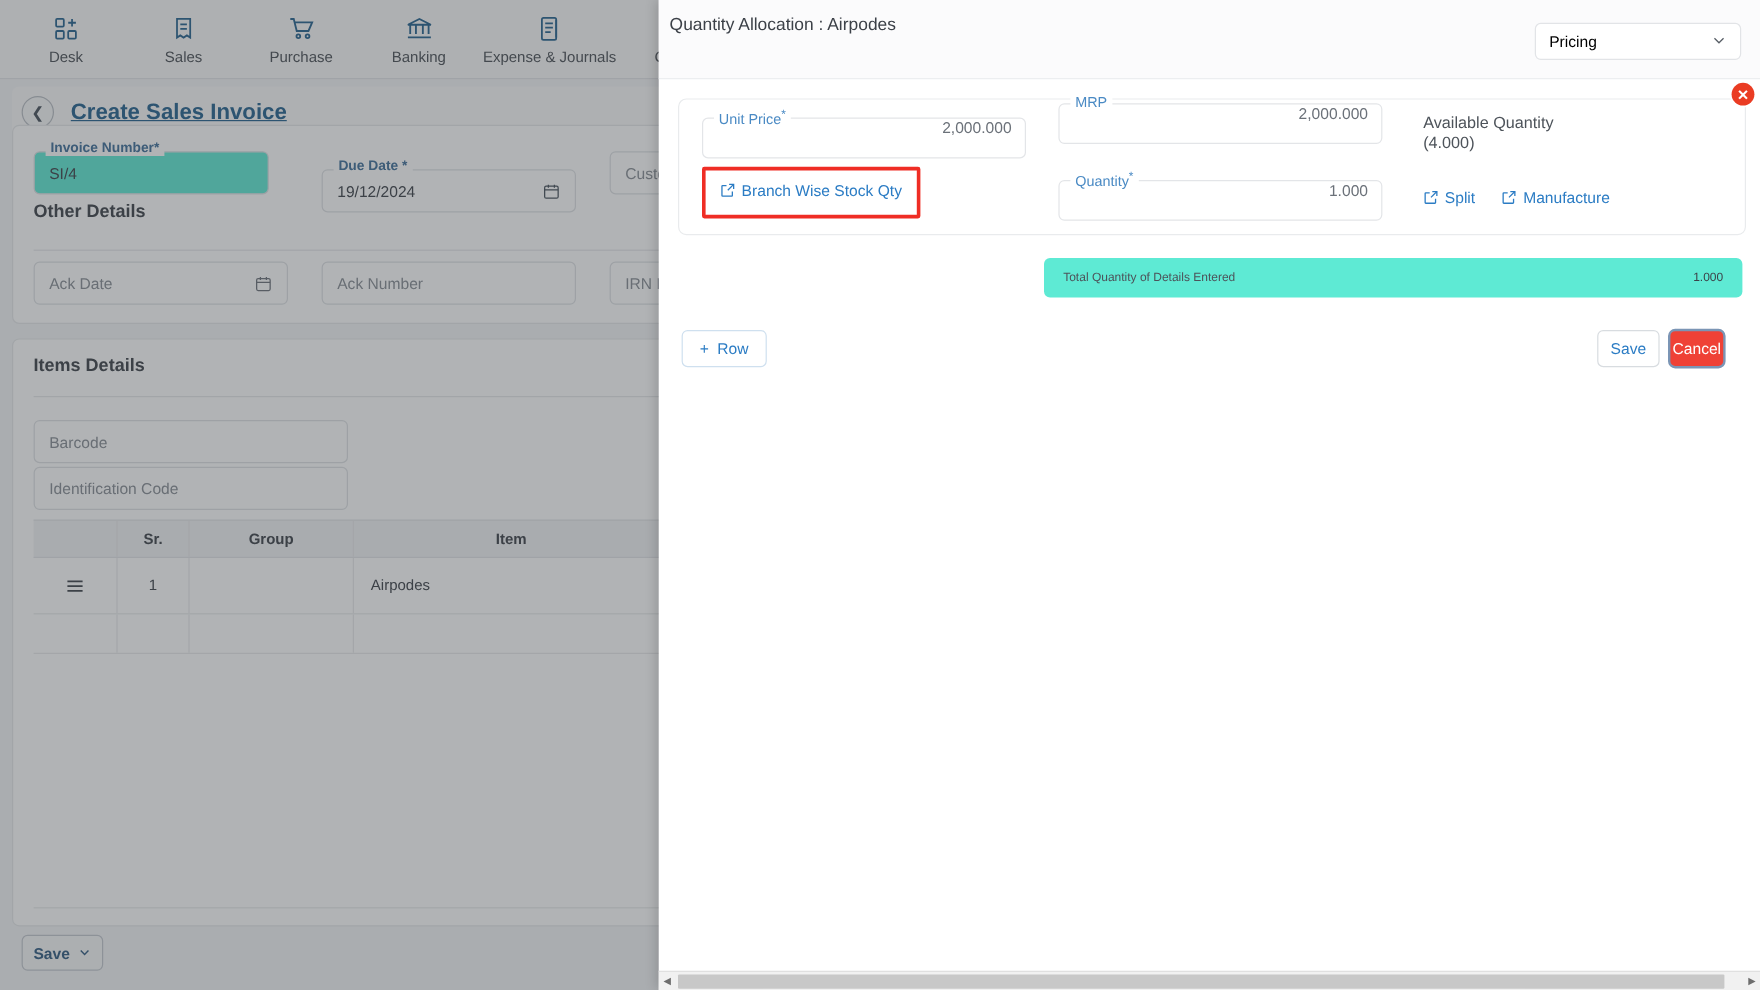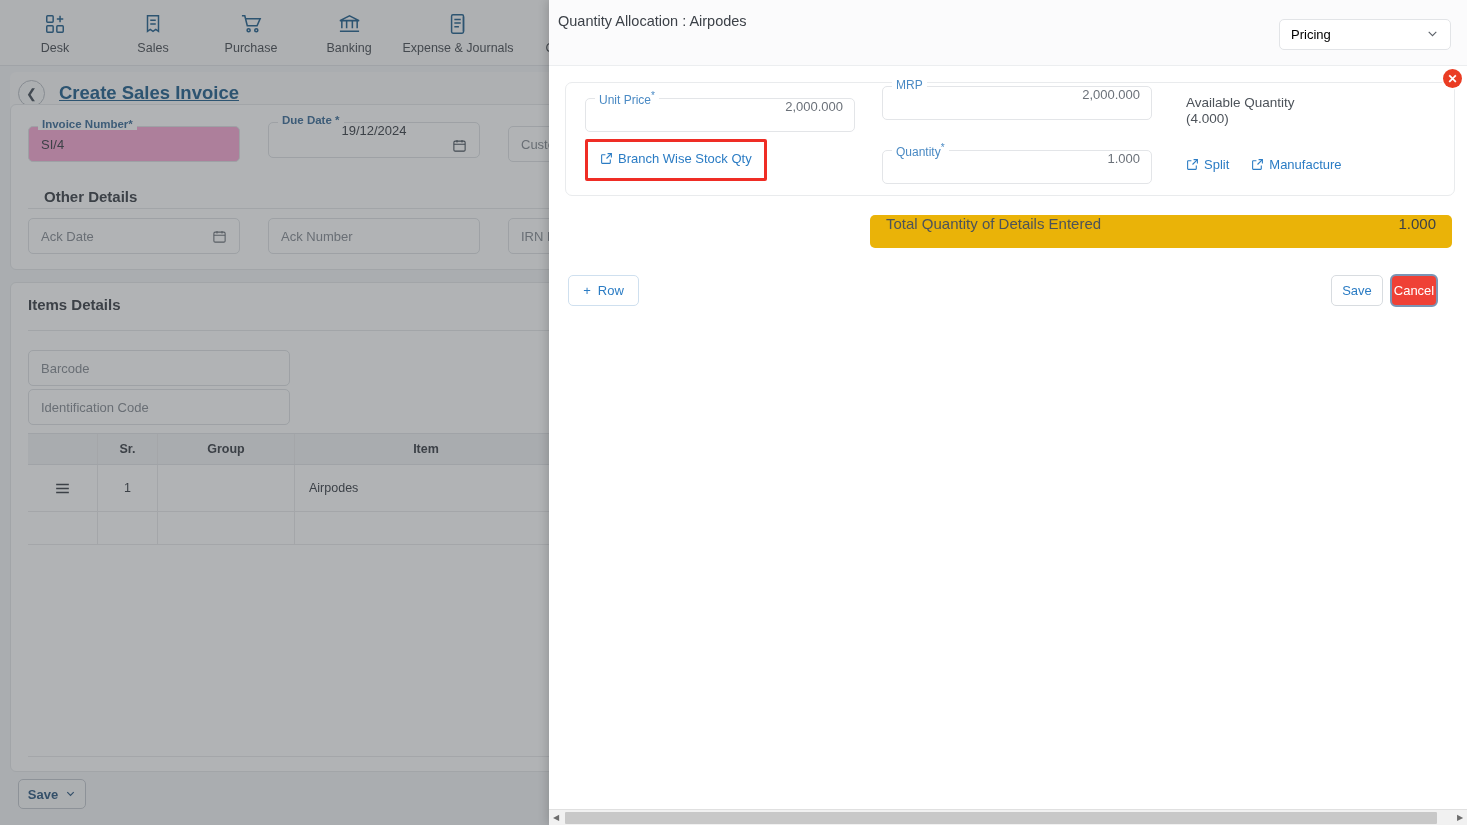--- a/index.html
+++ b/index.html
@@ -165,23 +165,23 @@
   }
 
   #avail-qty {
     position: absolute; left: 620px; top: 12px;
     font-size: 13.5px; color: #4d535a; line-height: 1.22;
   }
   #split-row { position: absolute; left: 620px; top: 74px; display: flex; gap: 22px; }
 
   #total-row {
     position: absolute; left: 870px; top: 215px; width: 582px; height: 33px;
-    background: #eab308; border-radius: 5px;
-    display: flex; align-items: flex-start; padding: 0 16px;
-    font-size: 15px; color: #4d535a;
+    background: #5eead4; border-radius: 5px;
+    display: flex; align-items: center; padding: 0 16px;
+    font-size: 10px; color: #4d535a;
   }
   #total-row .tval { margin-left: auto; color: #3c4148; }
 
   #row-btn {
     position: absolute; left: 568px; top: 275px; width: 71px; height: 31px;
     border: 1px solid #cfe0ef; border-radius: 5px; background: #fff;
     display: flex; align-items: center; justify-content: center; gap: 7px;
     font-size: 13px; color: #2b7cc4;
   }
   #save-btn {
@@ -310,42 +310,42 @@
 
     </div>
 
     <div class="page-head">
       <div class="back-circle">❮</div>
       <div class="page-title">Create Sales Invoice</div>
     </div>
 
     <div class="card-white" id="card-top"></div>
 
-    <div class="fld" style="left:28px; top:126px; width:212px; background:#f9a8d4;">
+    <div class="fld" style="left:28px; top:126px; width:196px; background:#5eead4;">
       <span class="legend"><span>Invoice Number</span><span class="req">*</span></span>
       <span>SI/4</span>
       <span style="margin-left:auto"></span>
     </div>
 
-    <div class="fld" style="left:268px; top:122px; width:212px;flex-direction:column;">
+    <div class="fld" style="left:268px; top:141px; width:212px;">
       <span class="legend"><span>Due Date </span><span class="req">*</span></span>
       <span>19/12/2024</span>
       <span class="cal">
         <svg width="15" height="15" viewBox="0 0 24 24" fill="none" stroke="#46505a" stroke-width="1.7">
           <rect x="3" y="5" width="18" height="16" rx="2"></rect>
             <path d="M3 10h18M8 3v4M16 3v4"></path>
         </svg>
       </span>
     </div>
 
     <div class="fld ph" style="left:508px; top:126px; width:212px;">
       <span>Custo</span>
     </div>
 
-    <div class="sec-title" style="left:28px; top:188px;margin-left:16px;">Other Details</div>
+    <div class="sec-title" style="left:28px; top:168px;">Other Details</div>
     <div class="sec-rule" style="left:28px; top:208px; width:682px;"></div>
 
     <div class="fld ph" style="left:28px; top:218px; width:212px;">
       <span>Ack Date</span>
       <span class="cal">
         <svg width="15" height="15" viewBox="0 0 24 24" fill="none" stroke="#6b7179" stroke-width="1.7">
           <rect x="3" y="5" width="18" height="16" rx="2"></rect>
             <path d="M3 10h18M8 3v4M16 3v4"></path>
         </svg>
       </span>

